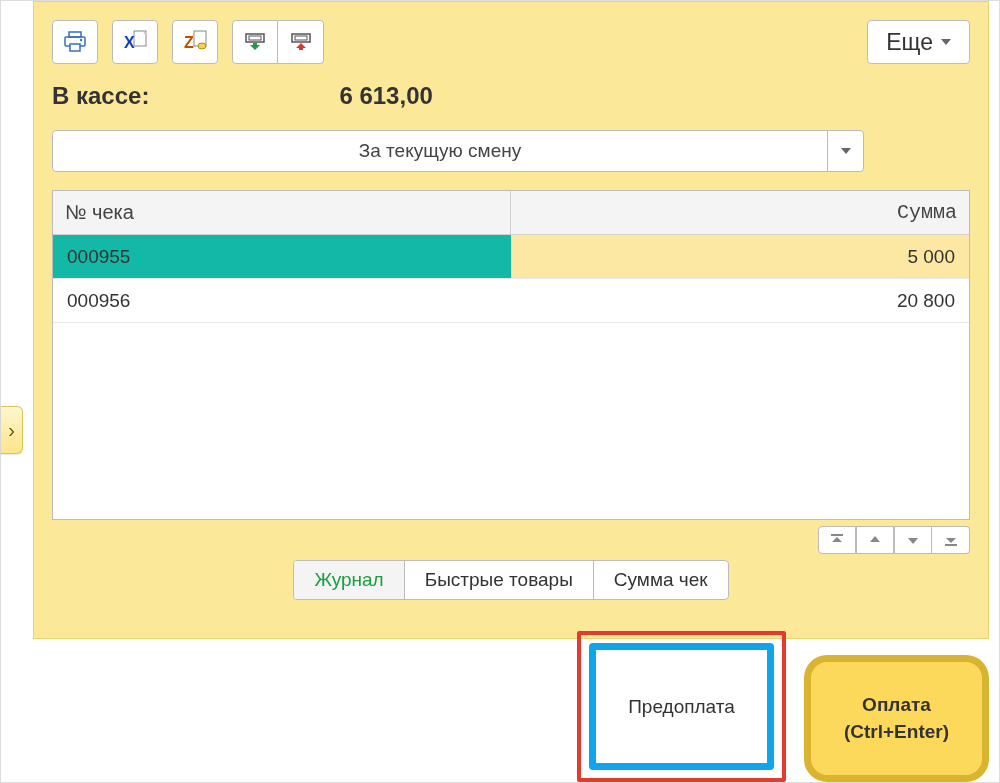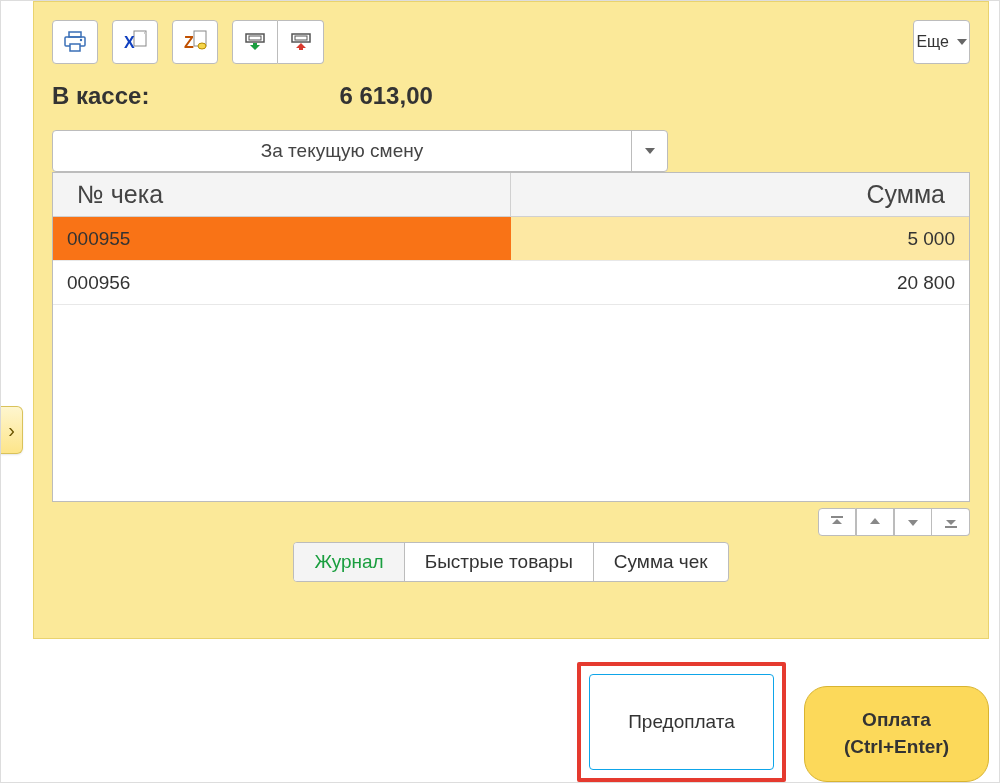--- a/index.html
+++ b/index.html
@@ -65,51 +65,52 @@
     cursor: pointer;
     position: relative;
   }
   .btn-group { display: flex; gap: 14px; }
   .btn-group.tight { gap: 0; }
   .btn-group.tight .icon-btn { border-radius: 0; }
   .btn-group.tight .icon-btn:first-child { border-radius: 4px 0 0 4px; }
   .btn-group.tight .icon-btn:last-child { border-radius: 0 4px 4px 0; border-left: none; }
   .more-btn {
     height: 44px;
-    padding: 0 2px;
+    padding: 0 18px;
     background: #fff;
     border: 1px solid #bcbcbc;
     border-radius: 4px;
     display: flex;
     align-items: center;
     gap: 8px;
     cursor: pointer;
-    font-size: 16px;
+    font-size: 23px;
   }
   .caret-down {
     width: 0; height: 0;
     border-left: 5px solid transparent;
     border-right: 5px solid transparent;
     border-top: 6px solid #666;
   }
   .cash-row {
     display: flex;
     align-items: baseline;
     font-size: 24px;
     font-weight: bold;
     color: #333;
     margin-bottom: 20px;
     margin-top: 8px;
   }
   .cash-row .label { flex: 0 0 auto; margin-right: 40px; }
   .cash-row .value { margin-left: 150px; }
   .filter-select {
     display: flex;
-    width: 616px;
+    width: 812px;
     height: 42px;
+    margin-bottom: 18px;
     background: #fff;
     border: 1px solid #bcbcbc;
     border-radius: 4px;
     overflow: hidden;
     align-items: stretch;
     cursor: pointer;
   }
   .filter-select .sel-text {
     flex: 1;
     display: flex;
@@ -133,38 +134,38 @@
     flex-direction: column;
   }
   .thead {
     display: flex;
     background: #f4f4f4;
     border-bottom: 1px solid #d0d0d0;
     height: 44px;
     align-items: center;
   }
   .th {
-    padding: 0 24px;
-    font-size: 25px;
+    padding: 0 12px;
+    font-size: 20px;
     color: #444;
   }
   .th-num { flex: 0 0 50%; border-right: 1px solid #d0d0d0; height: 100%; display:flex; align-items:center;}
-  .th-sum { flex: 0 0 50%; text-align: right; justify-content: flex-end; display:flex; align-items:center;}
+  .th-sum { flex: 0 0 50%; text-align: right; justify-content: flex-end; display:flex; align-items:center;font-family:Liberation Mono, monospace;}
   .tbody { flex: 1; overflow: auto; }
   .trow {
     display: flex;
     height: 44px;
     align-items: center;
     border-bottom: 1px solid #e8e8e8;
     font-size: 19px;
   }
   .trow.selected {
     background: #fde8a3;
   }
-  .trow.selected .td-num { background: #f97316; }
+  .trow.selected .td-num { background: #14b8a6; }
   .td { padding: 0 14px; }
   .td-num { flex: 0 0 50%; height:100%; display:flex; align-items:center;}
   .td-sum { flex: 0 0 50%; text-align: right; display:flex; align-items:center; justify-content:flex-end;}
   .nav-btns {
     display: flex;
     justify-content: flex-end;
     margin-top: 6px;
   }
   .nav-btns .icon-btn { width: 38px; height: 28px; min-width: 38px; }
   .nav-btns .icon-btn svg { width: 12px; height: 12px; }
@@ -191,22 +192,22 @@
   .bottom-btns {
     position: absolute;
     bottom: 0;
     right: 10px;
     display: flex;
     gap: 18px;
     align-items: flex-end;
   }
   .big-btn {
     width: 185px;
-    height: 96px;
-    border: 1px solid #0ea5e9;
+    height: 127px;
+    border: 7px solid #0ea5e9;
     border-radius: 4px;
     display: flex;
     flex-direction: column;
     align-items: center;
     justify-content: center;
     font-size: 19px;
     text-align: center;
     cursor: pointer;
     background: #fff;
   }

